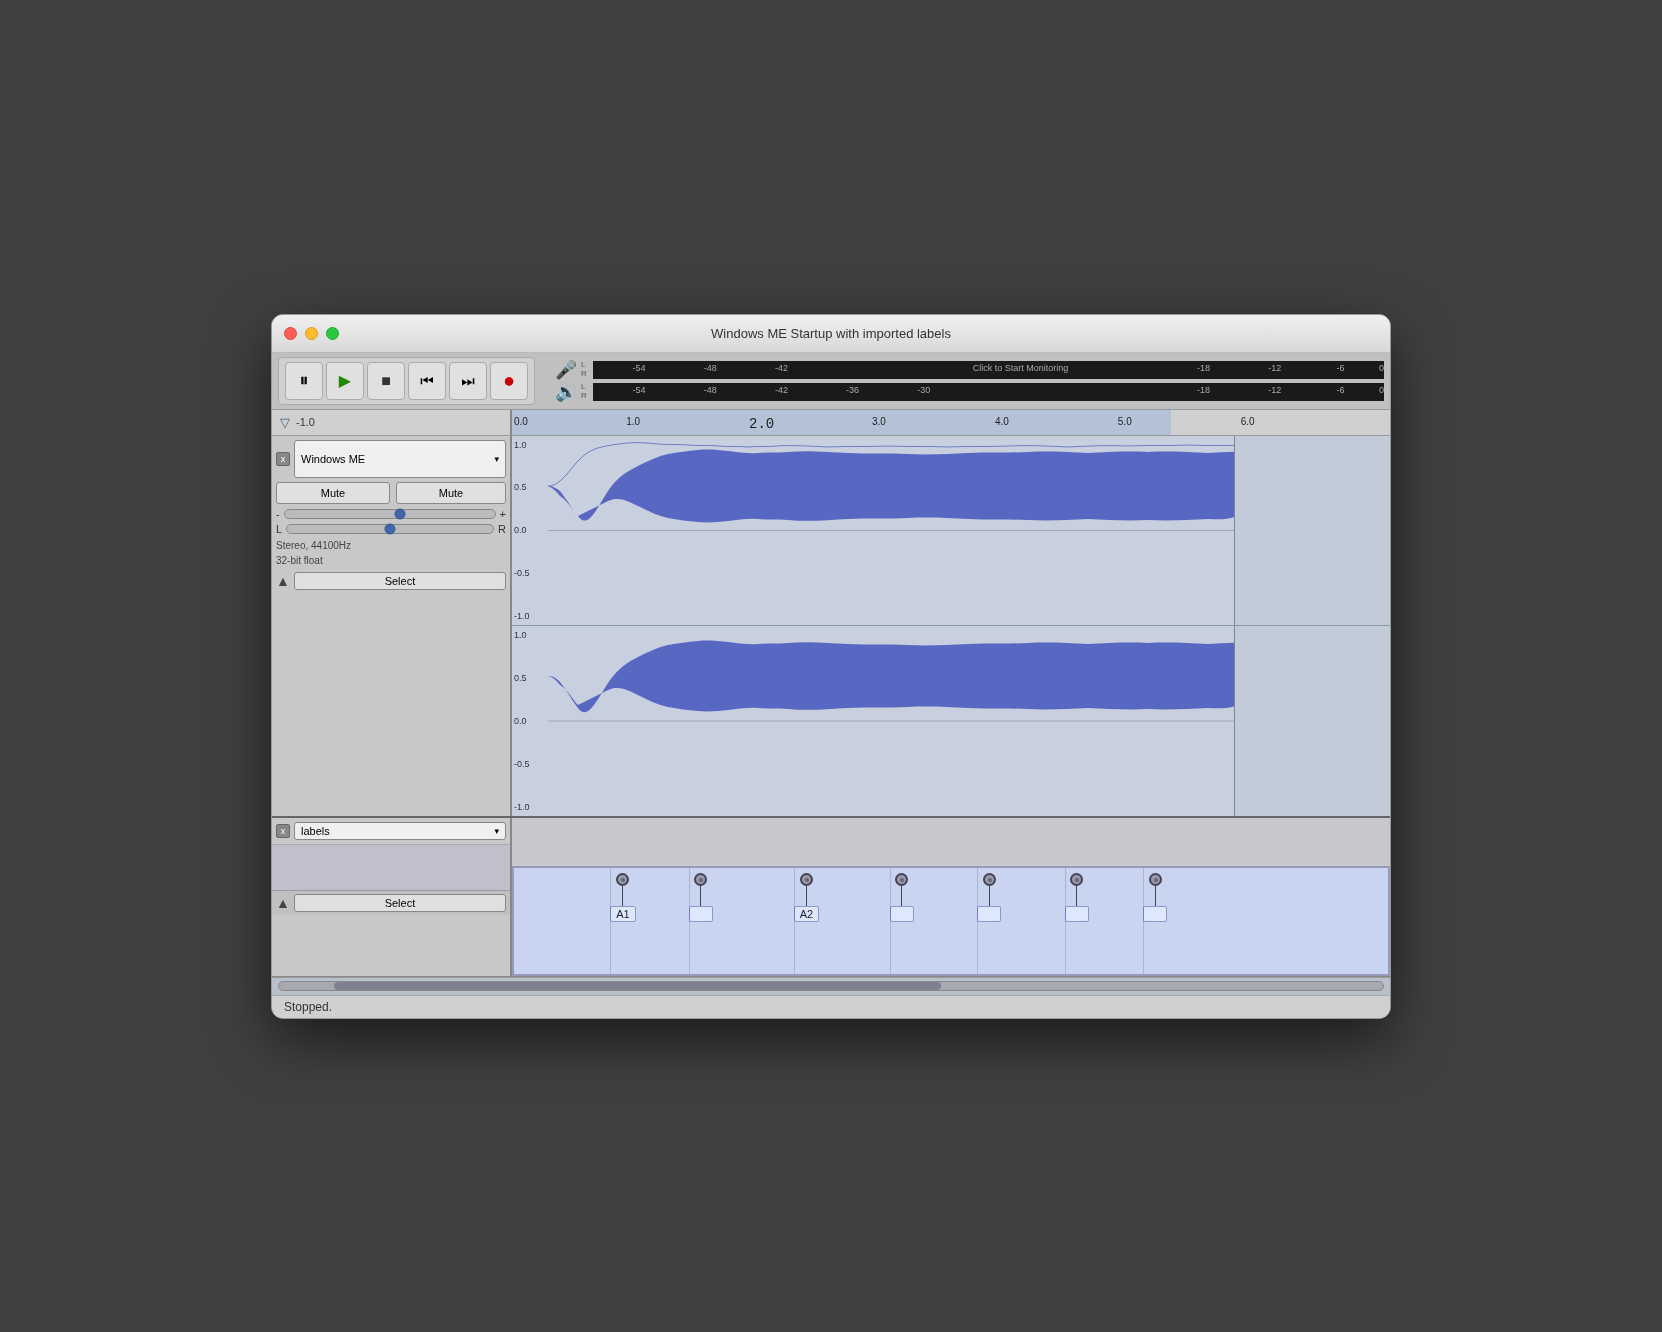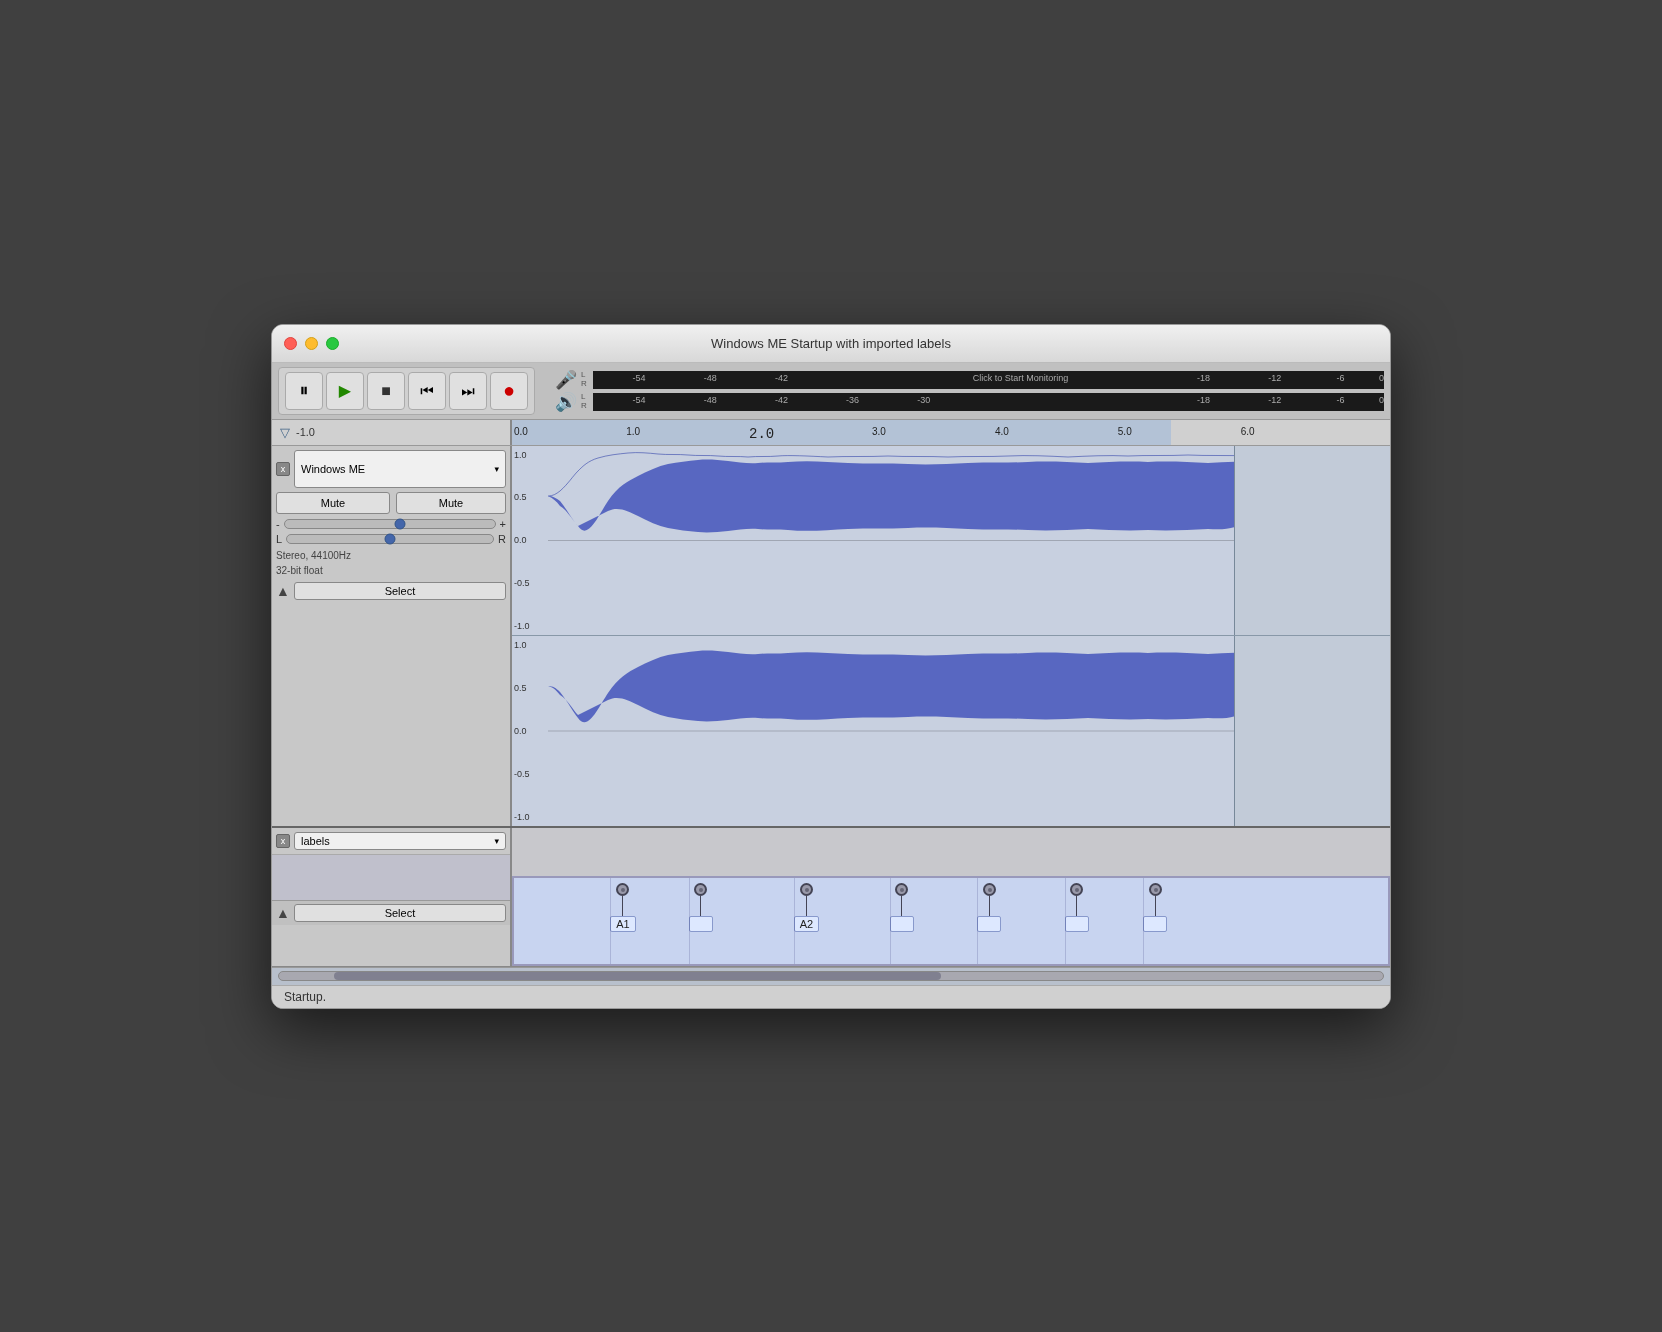--- a/index.html
+++ b/index.html
@@ -367,21 +367,21 @@
             <span style="font-size:9px;">▾</span>
           </div>
         </div>
         <div style="height:45px; background:#c0c0cc;"></div>
         <div style="display:flex; align-items:center; padding:3px 4px; background:#c0c0c0; border-top:1px solid #999; gap:4px;">
           <span style="font-size:14px; cursor:pointer; color:#444;">▲</span>
           <button style="flex:1; padding:2px; background:#e0e0e0; border:1px solid #888; border-radius:3px; font-size:11px; cursor:pointer;">Select</button>
         </div>
       </div>
 
-      <div style="flex:1; position:relative; background:#c8d4f0; height:90px; border:2px solid #9999bb; overflow:hidden;margin-top:48px;">
+      <div style="flex:1; position:relative; background:#c8d4f0; height:110px; border:2px solid #9999bb; overflow:hidden;margin-top:48px;">
 
         <div style="position:absolute; left:11%; top:5px; display:flex; flex-direction:column; align-items:center;">
           <div style="width:13px; height:13px; border-radius:50%; border:2px solid #445; background:#99a; position:relative;">
             <div style="position:absolute; left:3px; top:3px; width:4px; height:4px; background:#667; border-radius:50%;"></div>
           </div>
           <div style="width:1px; height:20px; background:#445;"></div>
           <div style="background:#dde8ff; border:1px solid #8899cc; border-radius:2px; padding:1px 5px; font-size:11px; color:#222;">A1</div>
         </div>
 
         <div style="position:absolute; left:20%; top:5px; display:flex; flex-direction:column; align-items:center;">
@@ -443,15 +443,15 @@
     </div>
   </div>
 
   <div style="background:#b8c0cc; height:18px; display:flex; align-items:center; padding:2px 6px; border-top:1px solid #999;">
     <div style="flex:1; height:10px; background:#a8a8b0; border-radius:5px; position:relative; border:1px solid #888; cursor:pointer;">
       <div style="position:absolute; left:5%; width:55%; height:100%; background:#808090; border-radius:5px;"></div>
     </div>
   </div>
 
   <div style="background:#d0d0d0; border-top:1px solid #aaa; padding:4px 12px; font-size:12px; color:#333;">
-    <span>Startup.</span>
+    <span>Stopped.</span>
   </div>
 </div>
 
 </body></html>

